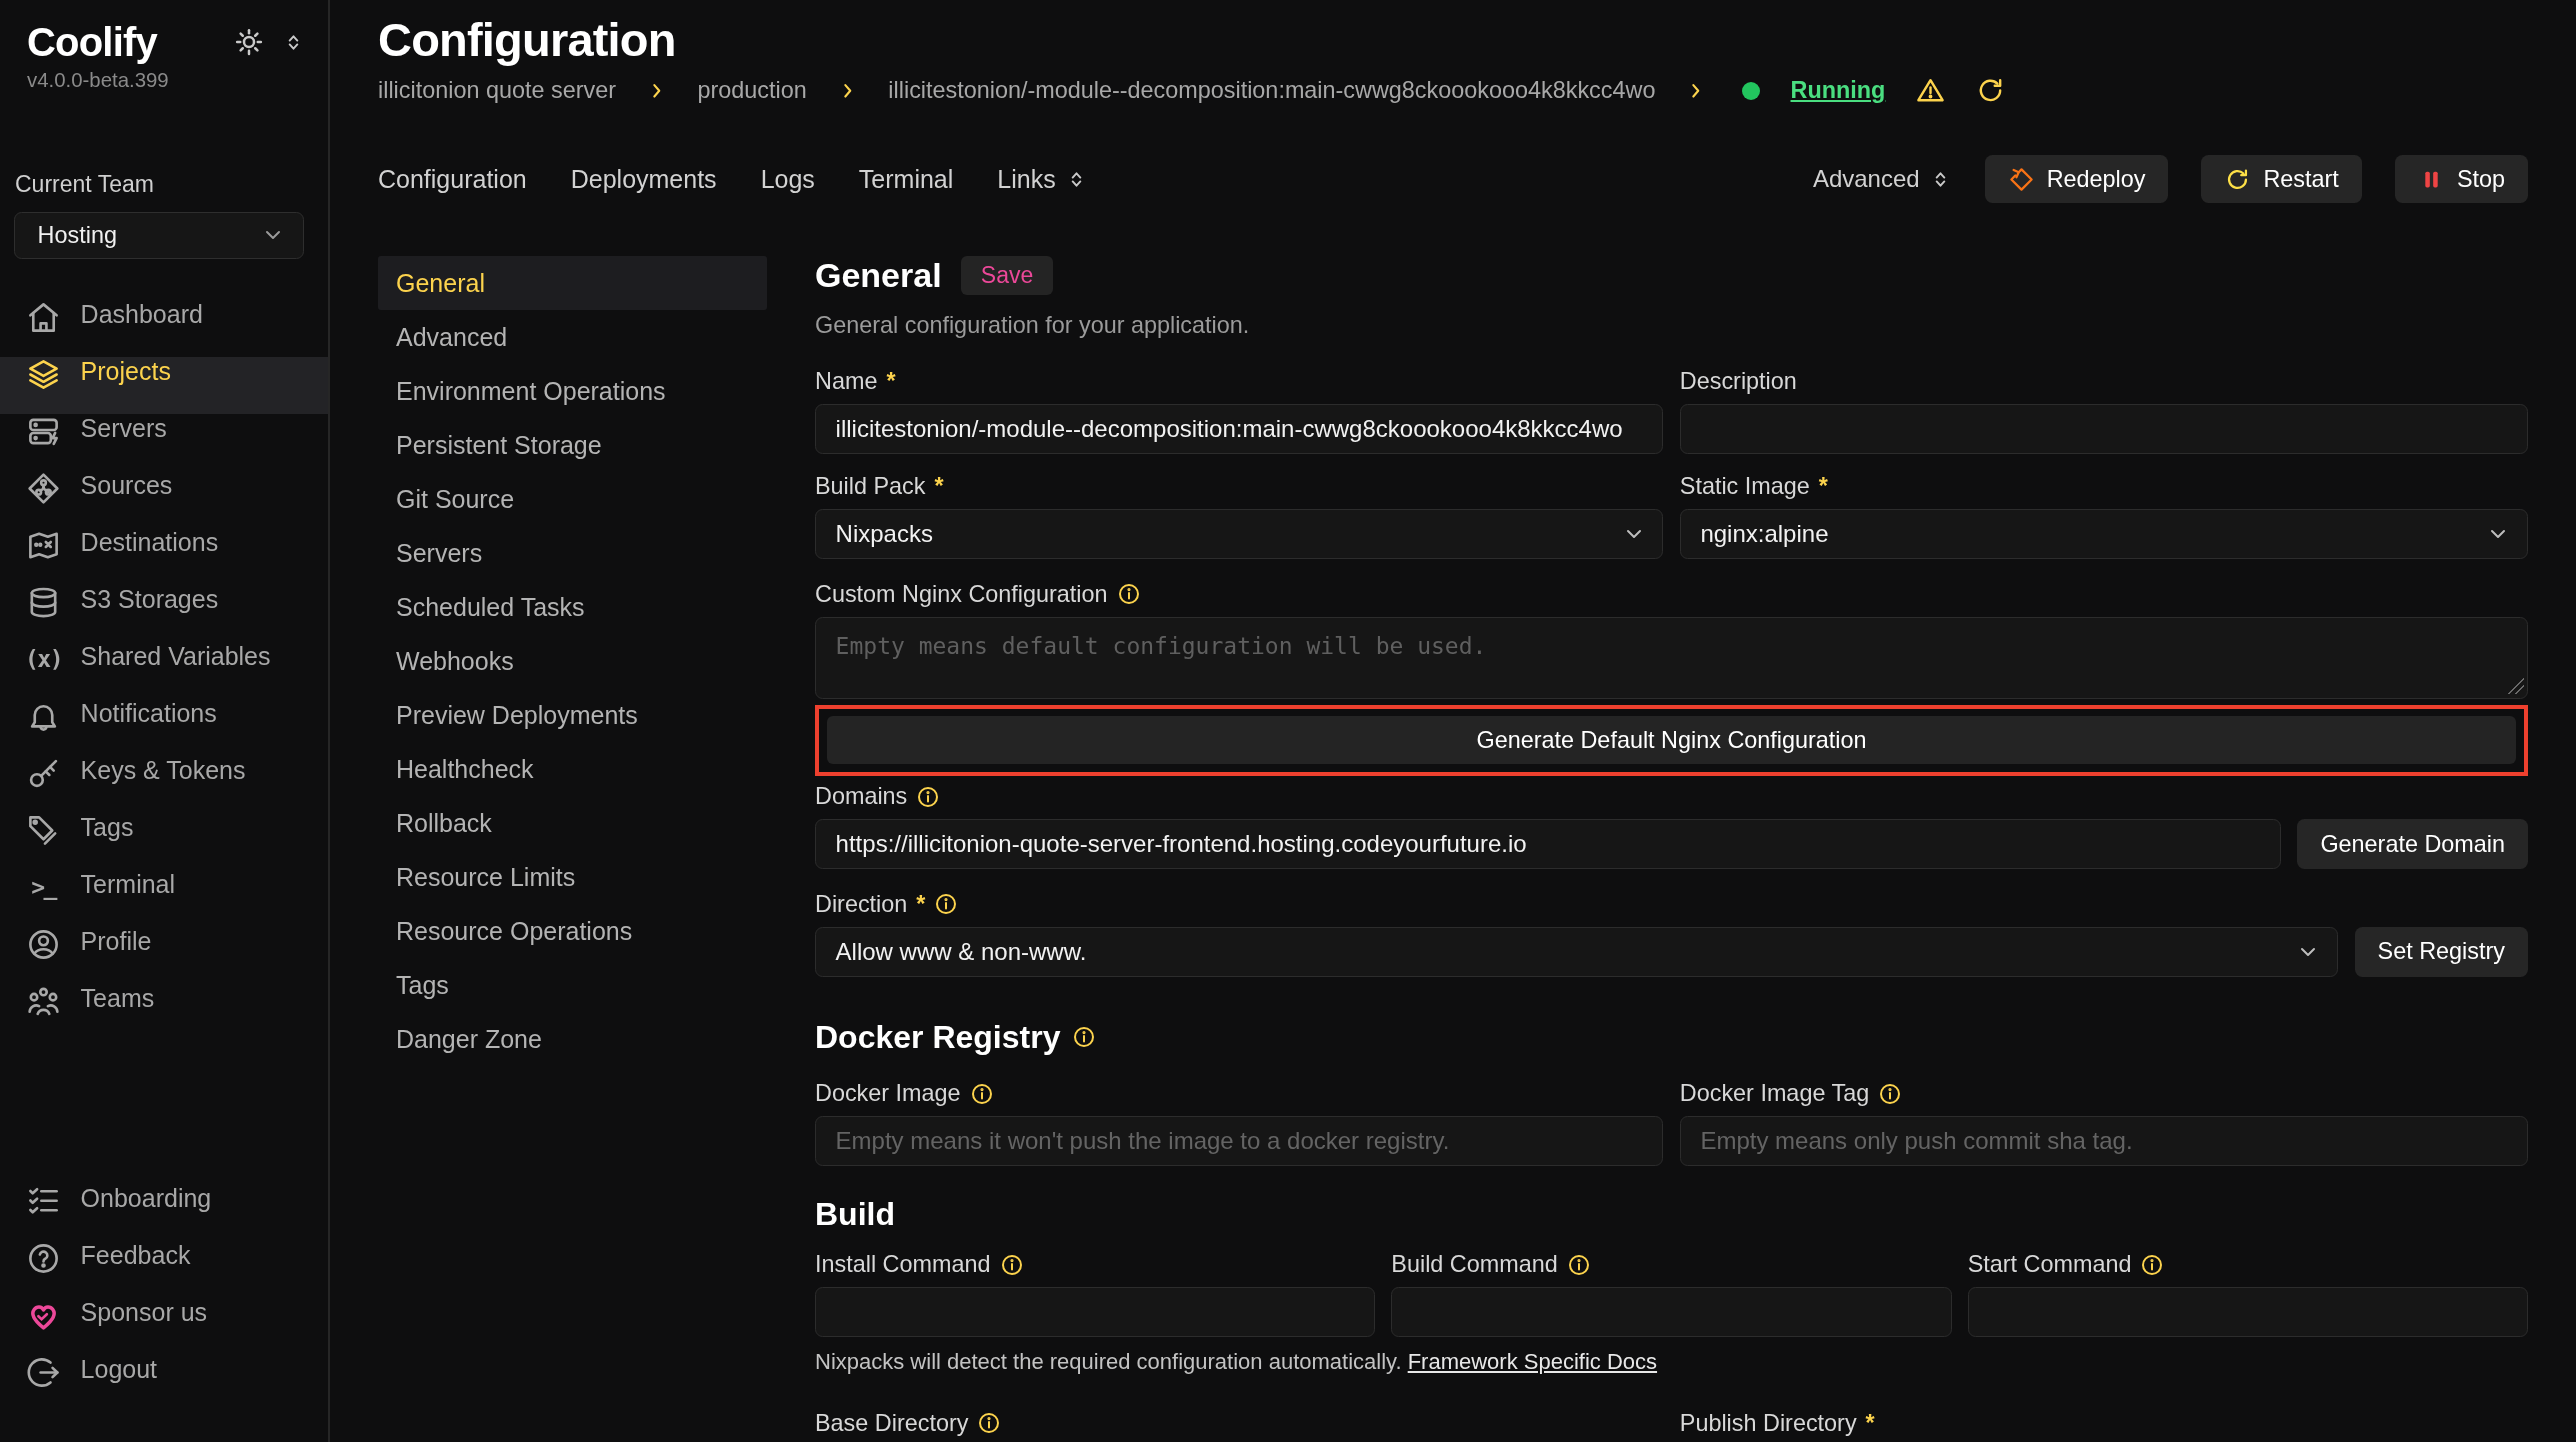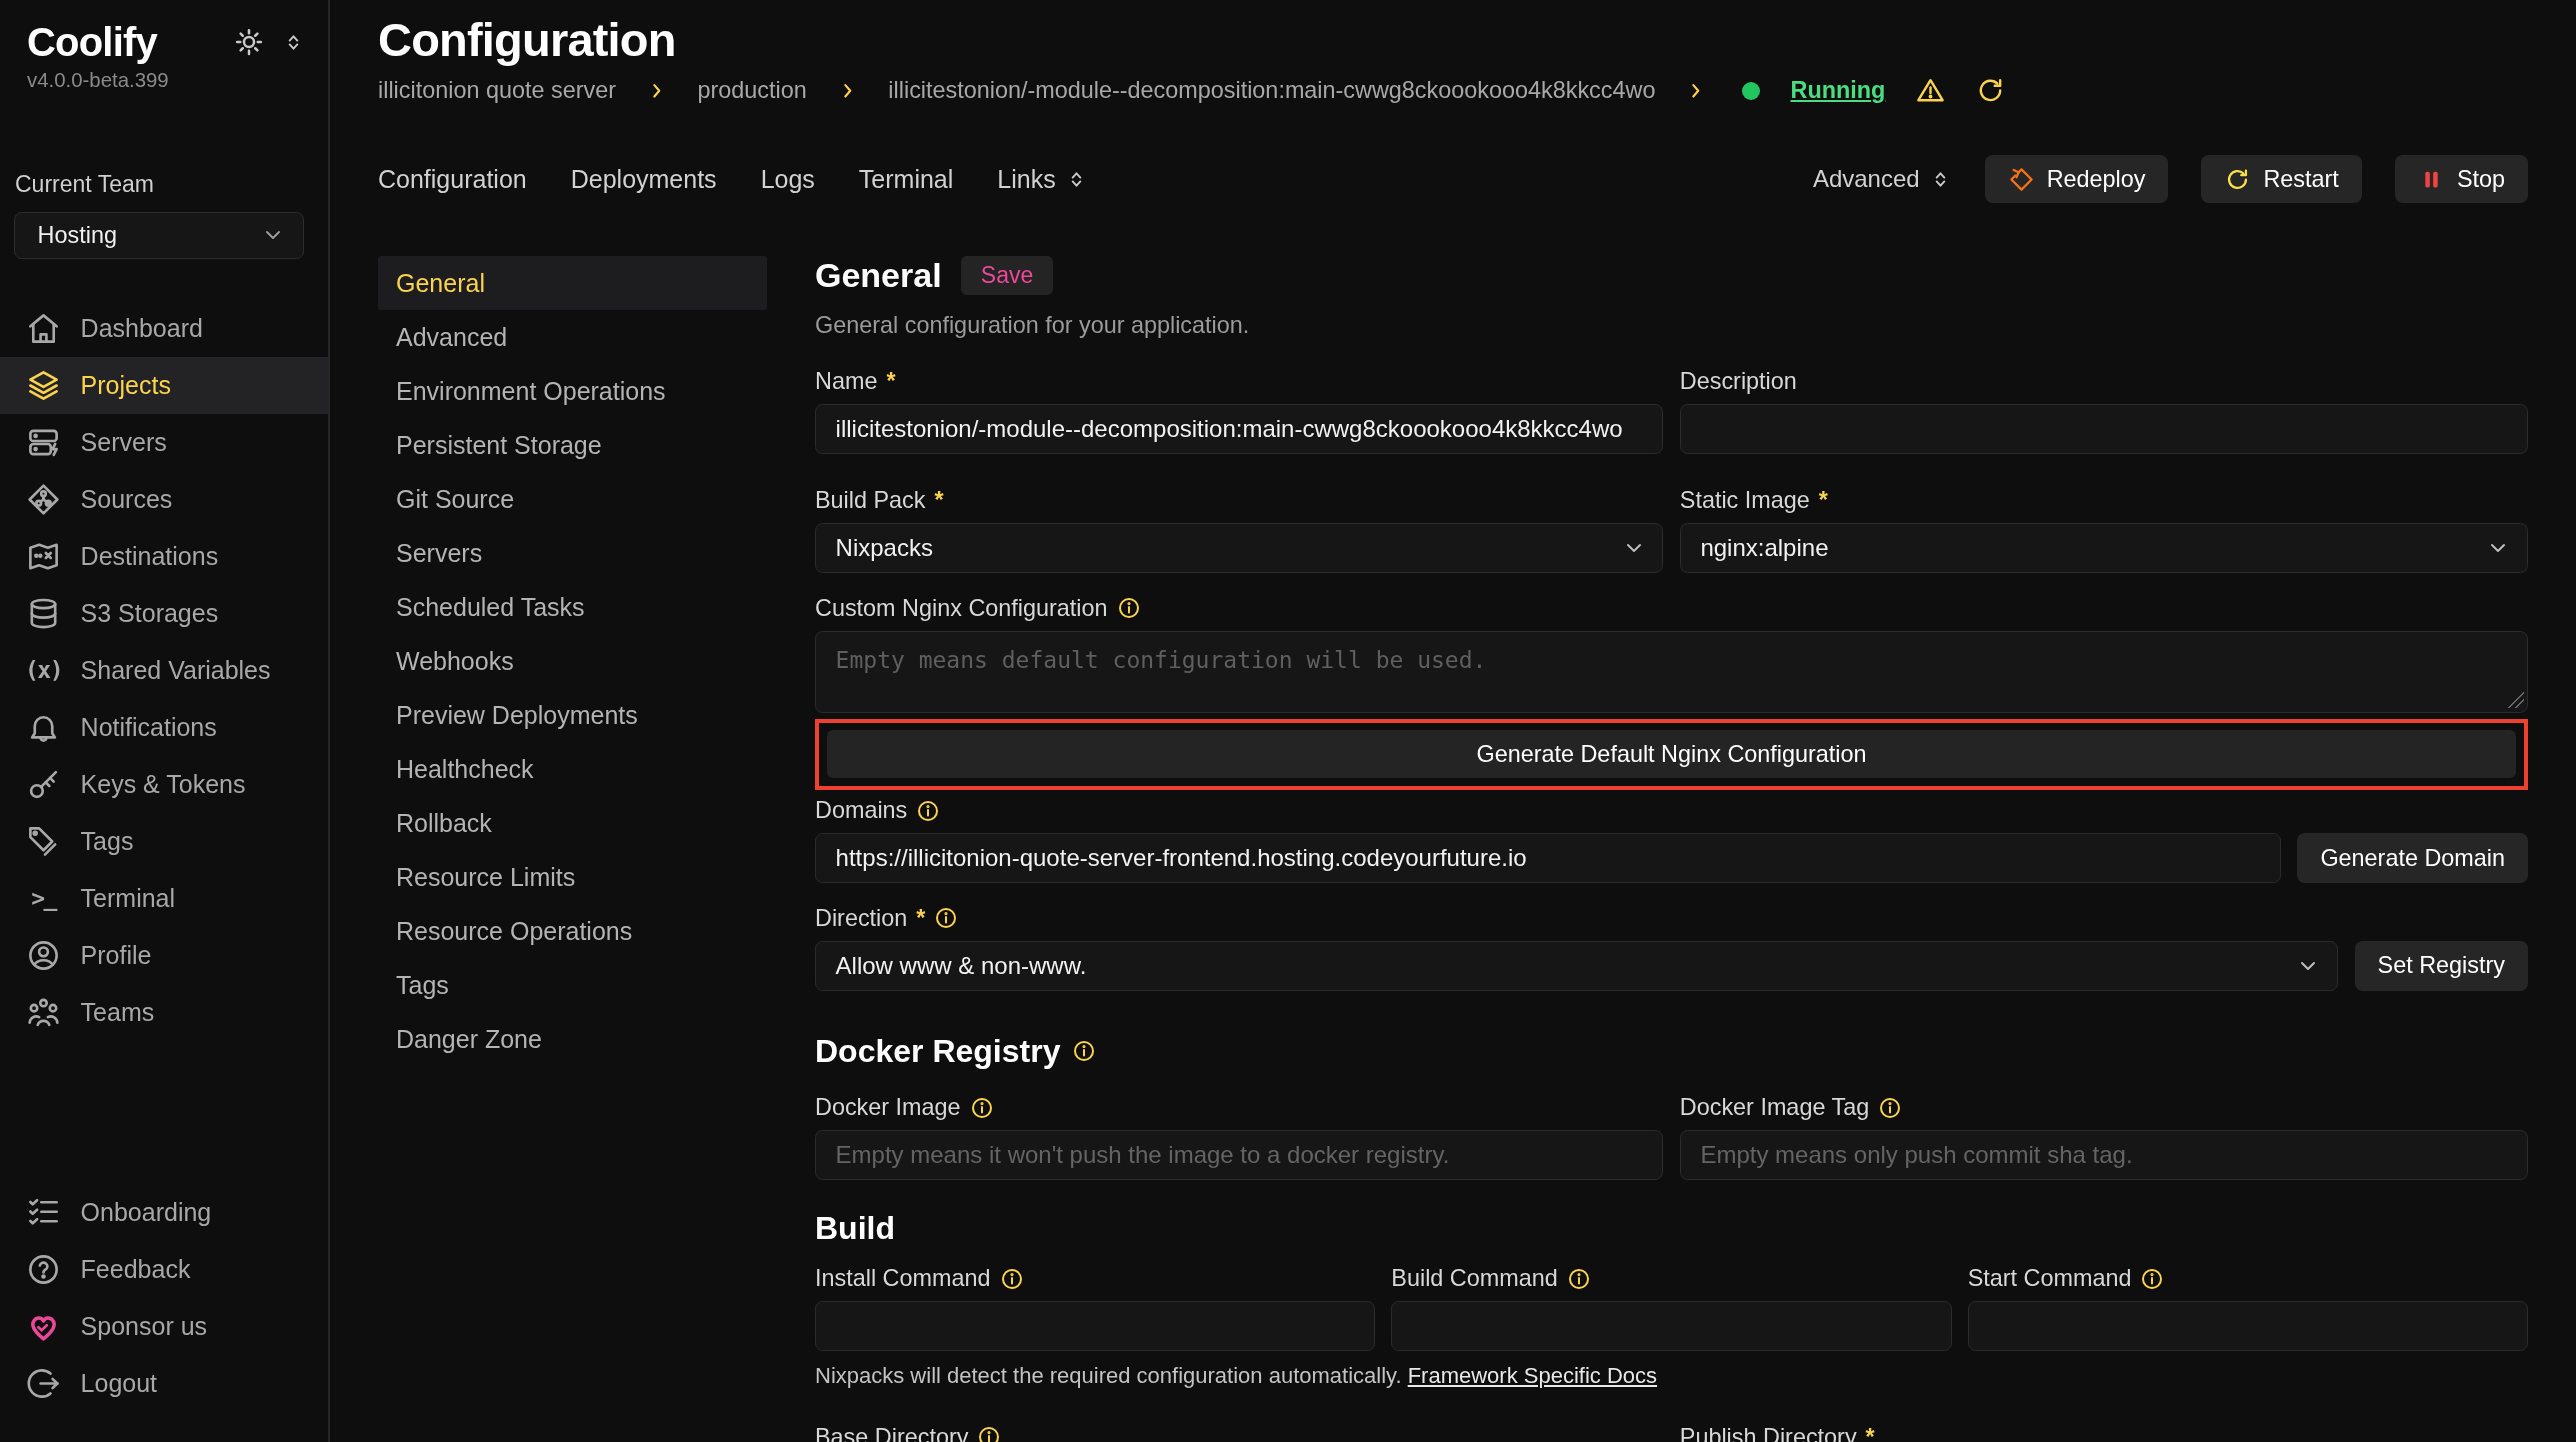--- a/index.html
+++ b/index.html
@@ -8,21 +8,21 @@
   
   .sidebar{width:330px;flex:none;background:#0e0e0f;border-right:2.3px solid #262626;display:flex;flex-direction:column;box-sizing:border-box;padding:19.6px 0 30px 0;}
   .logo-row{display:flex;align-items:center;justify-content:space-between;padding:0 23px 0 27px;}
   .logo{font-size:40px;font-weight:700;color:#ffffff;letter-spacing:-0.8px;}
   .logo-icons{display:flex;align-items:center;gap:18px;color:#c9c9c9;}
   .version{font-size:20.4px;color:#8a8a8a;padding:4.5px 0 0 27px;}
   .team-label{font-size:23px;color:#cfcfcf;margin:79px 0 13.6px 15px;}
   .team-select{margin:0 24px 0 13.6px;height:45px;background:#161616;border:1.5px solid #2e2e2e;border-radius:7.6px;display:flex;align-items:center;justify-content:space-between;padding:0 18px 0 23px;font-size:23.4px;color:#f0f0f0;cursor:pointer;}
   .nav{margin-top:41px;display:flex;flex-direction:column;}
   .nav-spacer{flex:1;}
-  .side-item{height:57px;display:flex;align-items:center;gap:19.6px;padding-left:26px;color:#a8a8a8;font-size:25px;cursor:pointer;white-space:nowrap;}
+  .side-item{height:57px;display:flex;gap:19.6px;padding-left:26px;color:#a8a8a8;font-size:25px;cursor:pointer;white-space:nowrap;}
   .side-item .ic{width:35px;height:35px;flex:none;display:flex;align-items:center;justify-content:center;}
   .side-item.active{background:#232326;color:#fcd34d;}
   .side-item.active .ic{color:#fcd34d;}
   .ic svg{width:100%;height:100%;}
   .ic-text{font-family:"DejaVu Sans Mono",monospace;font-size:23px;font-weight:700;letter-spacing:-1.5px;}
   .sponsor .ic{color:#ec4899;}
   
   .main{flex:1;box-sizing:border-box;padding:13.6px 48px 0 48px;display:flex;flex-direction:column;}
   .page-title{font-size:47px;font-weight:700;color:#ffffff;letter-spacing:-0.8px;line-height:1.1;}
   .breadcrumb{margin-top:11px;display:flex;align-items:center;gap:31px;font-size:23.4px;color:#a8a8a8;}
@@ -66,21 +66,21 @@
   .tarea textarea::placeholder{color:#5f5f5f;}
   .resize-h{position:absolute;right:4.5px;bottom:4.5px;width:16.6px;height:16.6px;background:
     linear-gradient(135deg,transparent 0 50%,#6a6a6a 50% 56%,transparent 56% 70%,#6a6a6a 70% 76%,transparent 76%);cursor:nwse-resize;}
   .hl-box{margin-top:6px;border:4.5px solid #ee402e;padding:7.6px;}
   .btn-wide{display:block;width:100%;height:48px;background:#242424;border:none;border-radius:6px;color:#fff;font-size:23.4px;cursor:pointer;font-family:inherit;}
   .inline-row{display:flex;gap:16.6px;align-items:stretch;}
   .inline-row .grow{flex:1;min-width:0;}
   .h2{font-size:32px;font-weight:700;color:#ffffff;display:flex;align-items:center;gap:12px;}
   .note{font-size:22px;color:#c3c3c3;margin-top:12px;}
   .note a{color:#e8e8e8;text-decoration:underline;cursor:pointer;}
-  .mt10{margin-top:7.6px;}.mt24{margin-top:32px;}.mt26{margin-top:19.6px;}.mt36{margin-top:27px;}
+  .mt10{margin-top:7.6px;}.mt24{margin-top:18px;}.mt26{margin-top:19.6px;}.mt36{margin-top:27px;}
   .mt44{margin-top:33px;}.mt40{margin-top:30px;}.mt56{margin-top:42px;}.mt30{margin-top:23px;}.mt22{margin-top:16.6px;}.mt8{margin-top:6px;}
 </style>
 </head>
 <body>
 
 <svg width="0" height="0" style="position:absolute">
   <defs>
     <g id="i-chev-d">
         <polyline points="6,9 12,15 18,9" fill="none" stroke="currentColor" stroke-width="2" stroke-linecap="round" stroke-linejoin="round"></polyline>
       </g>

